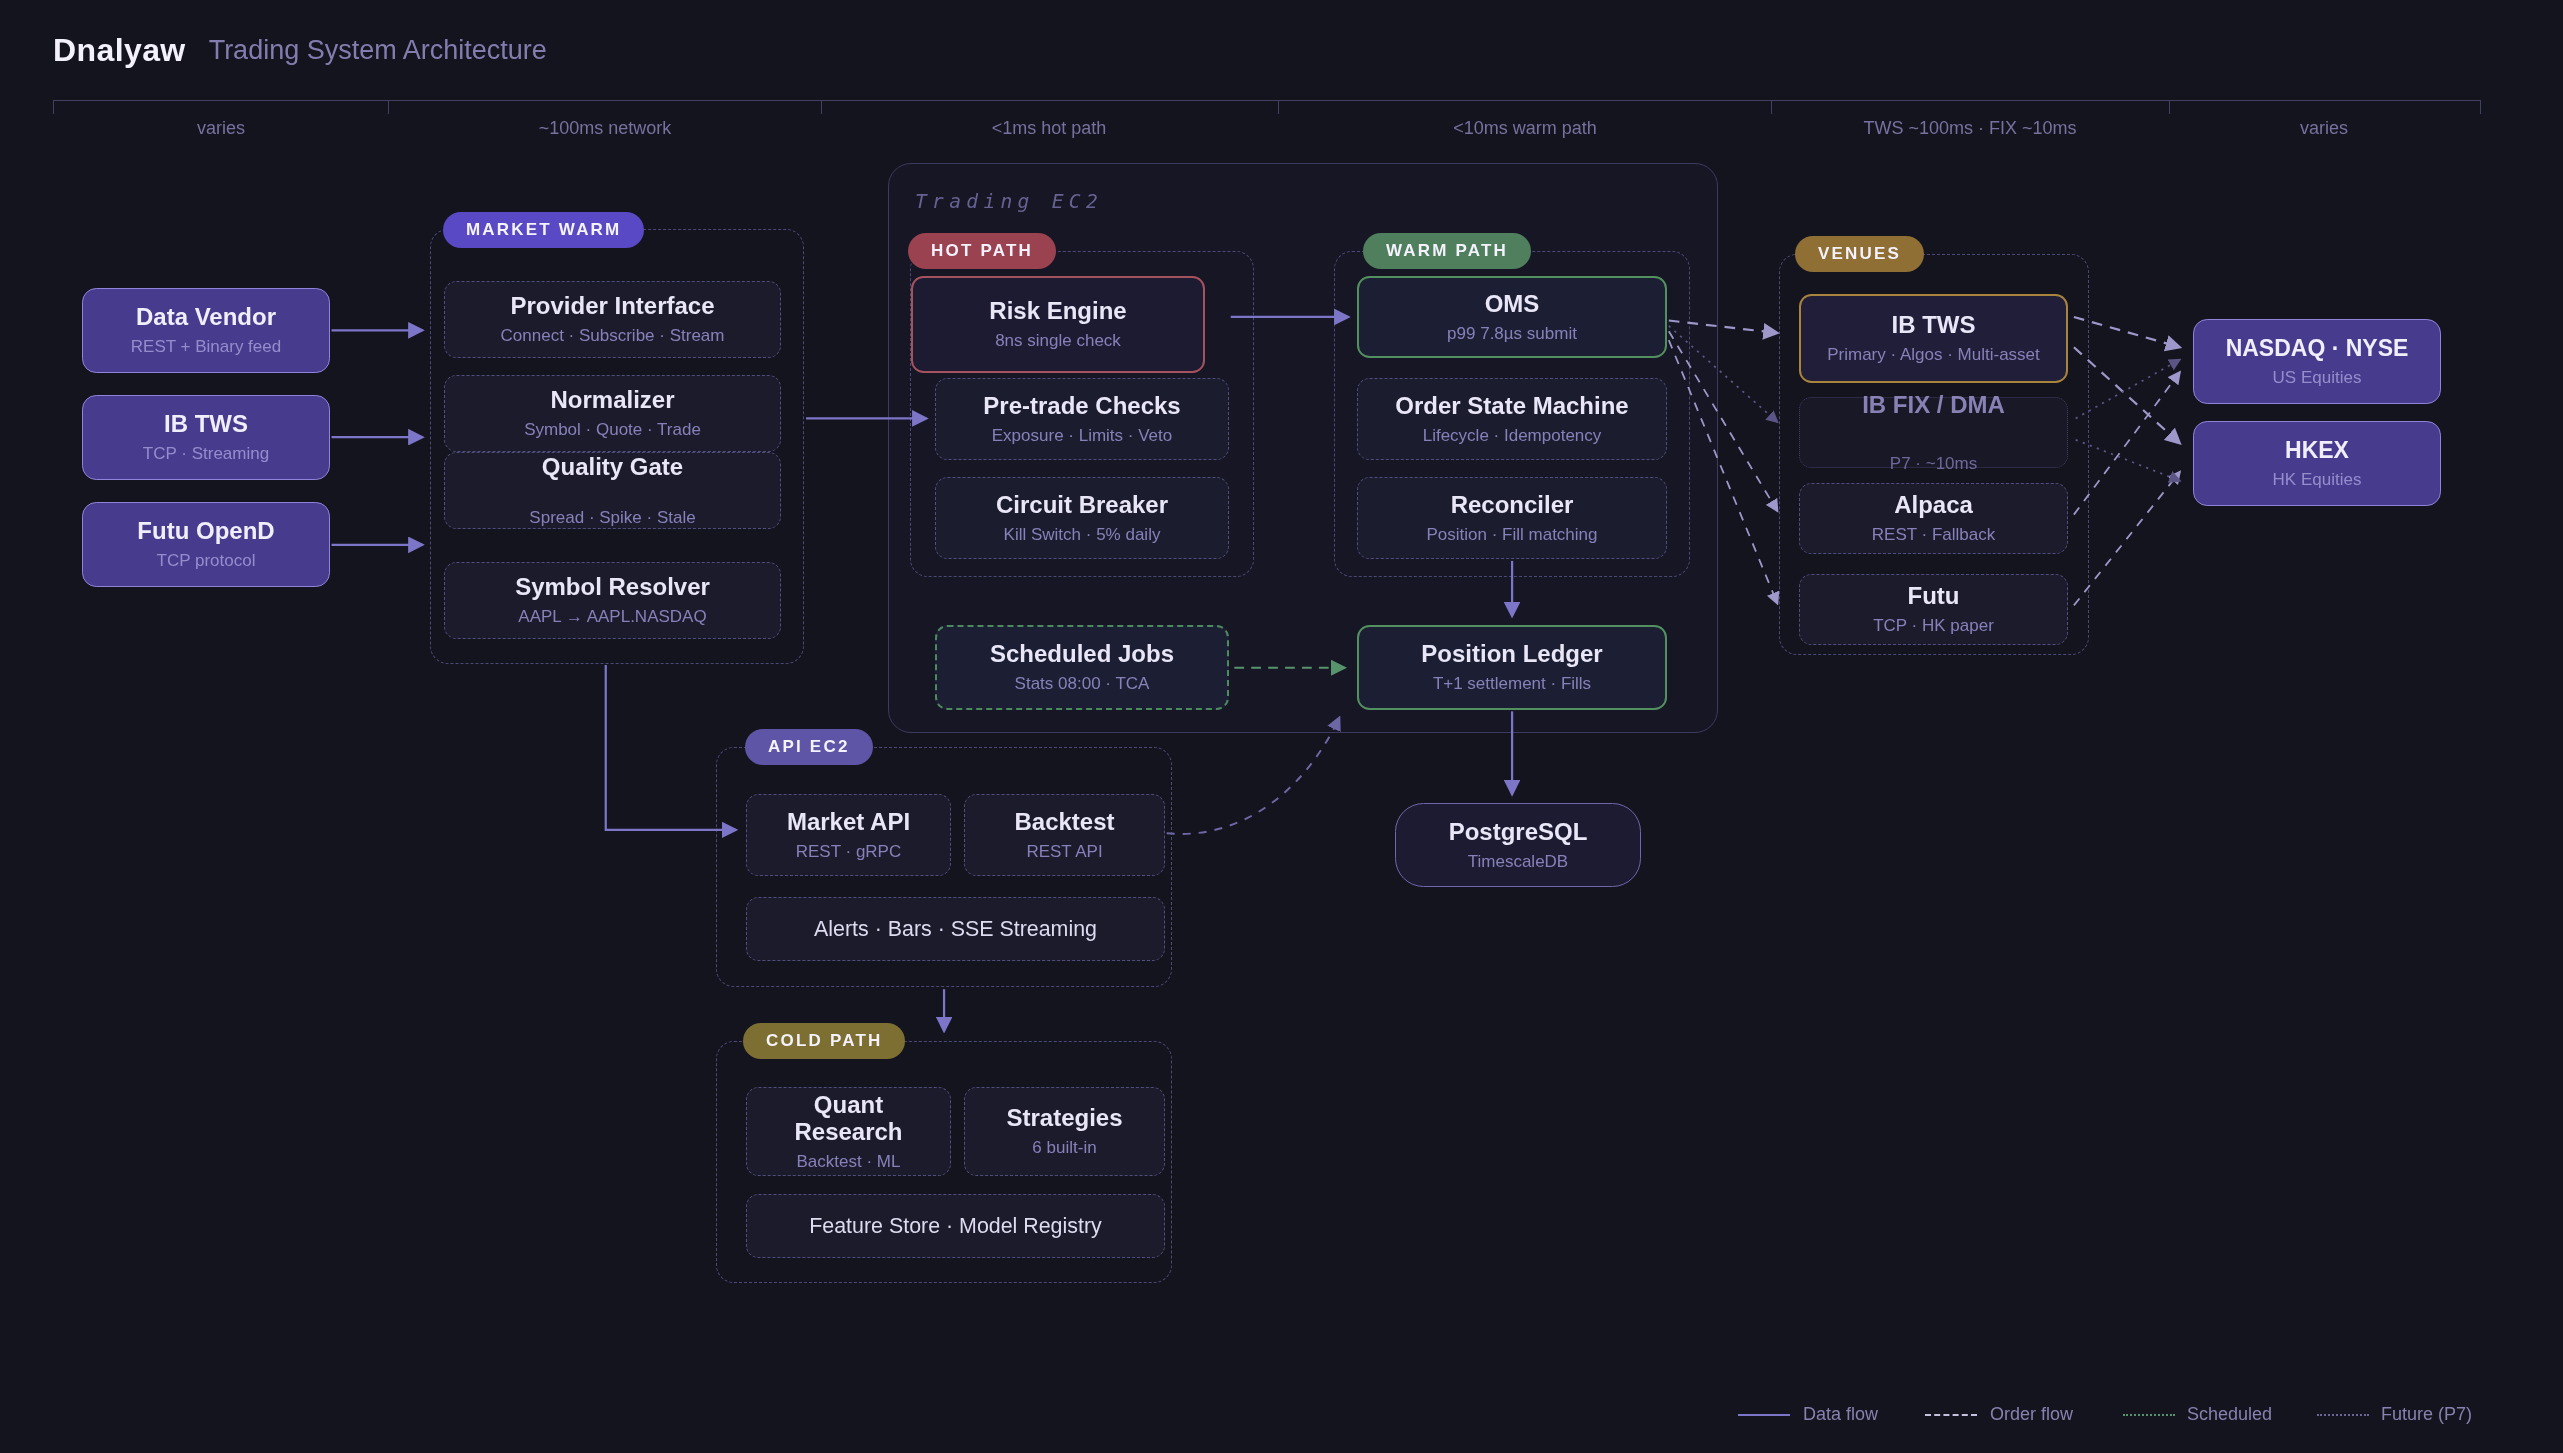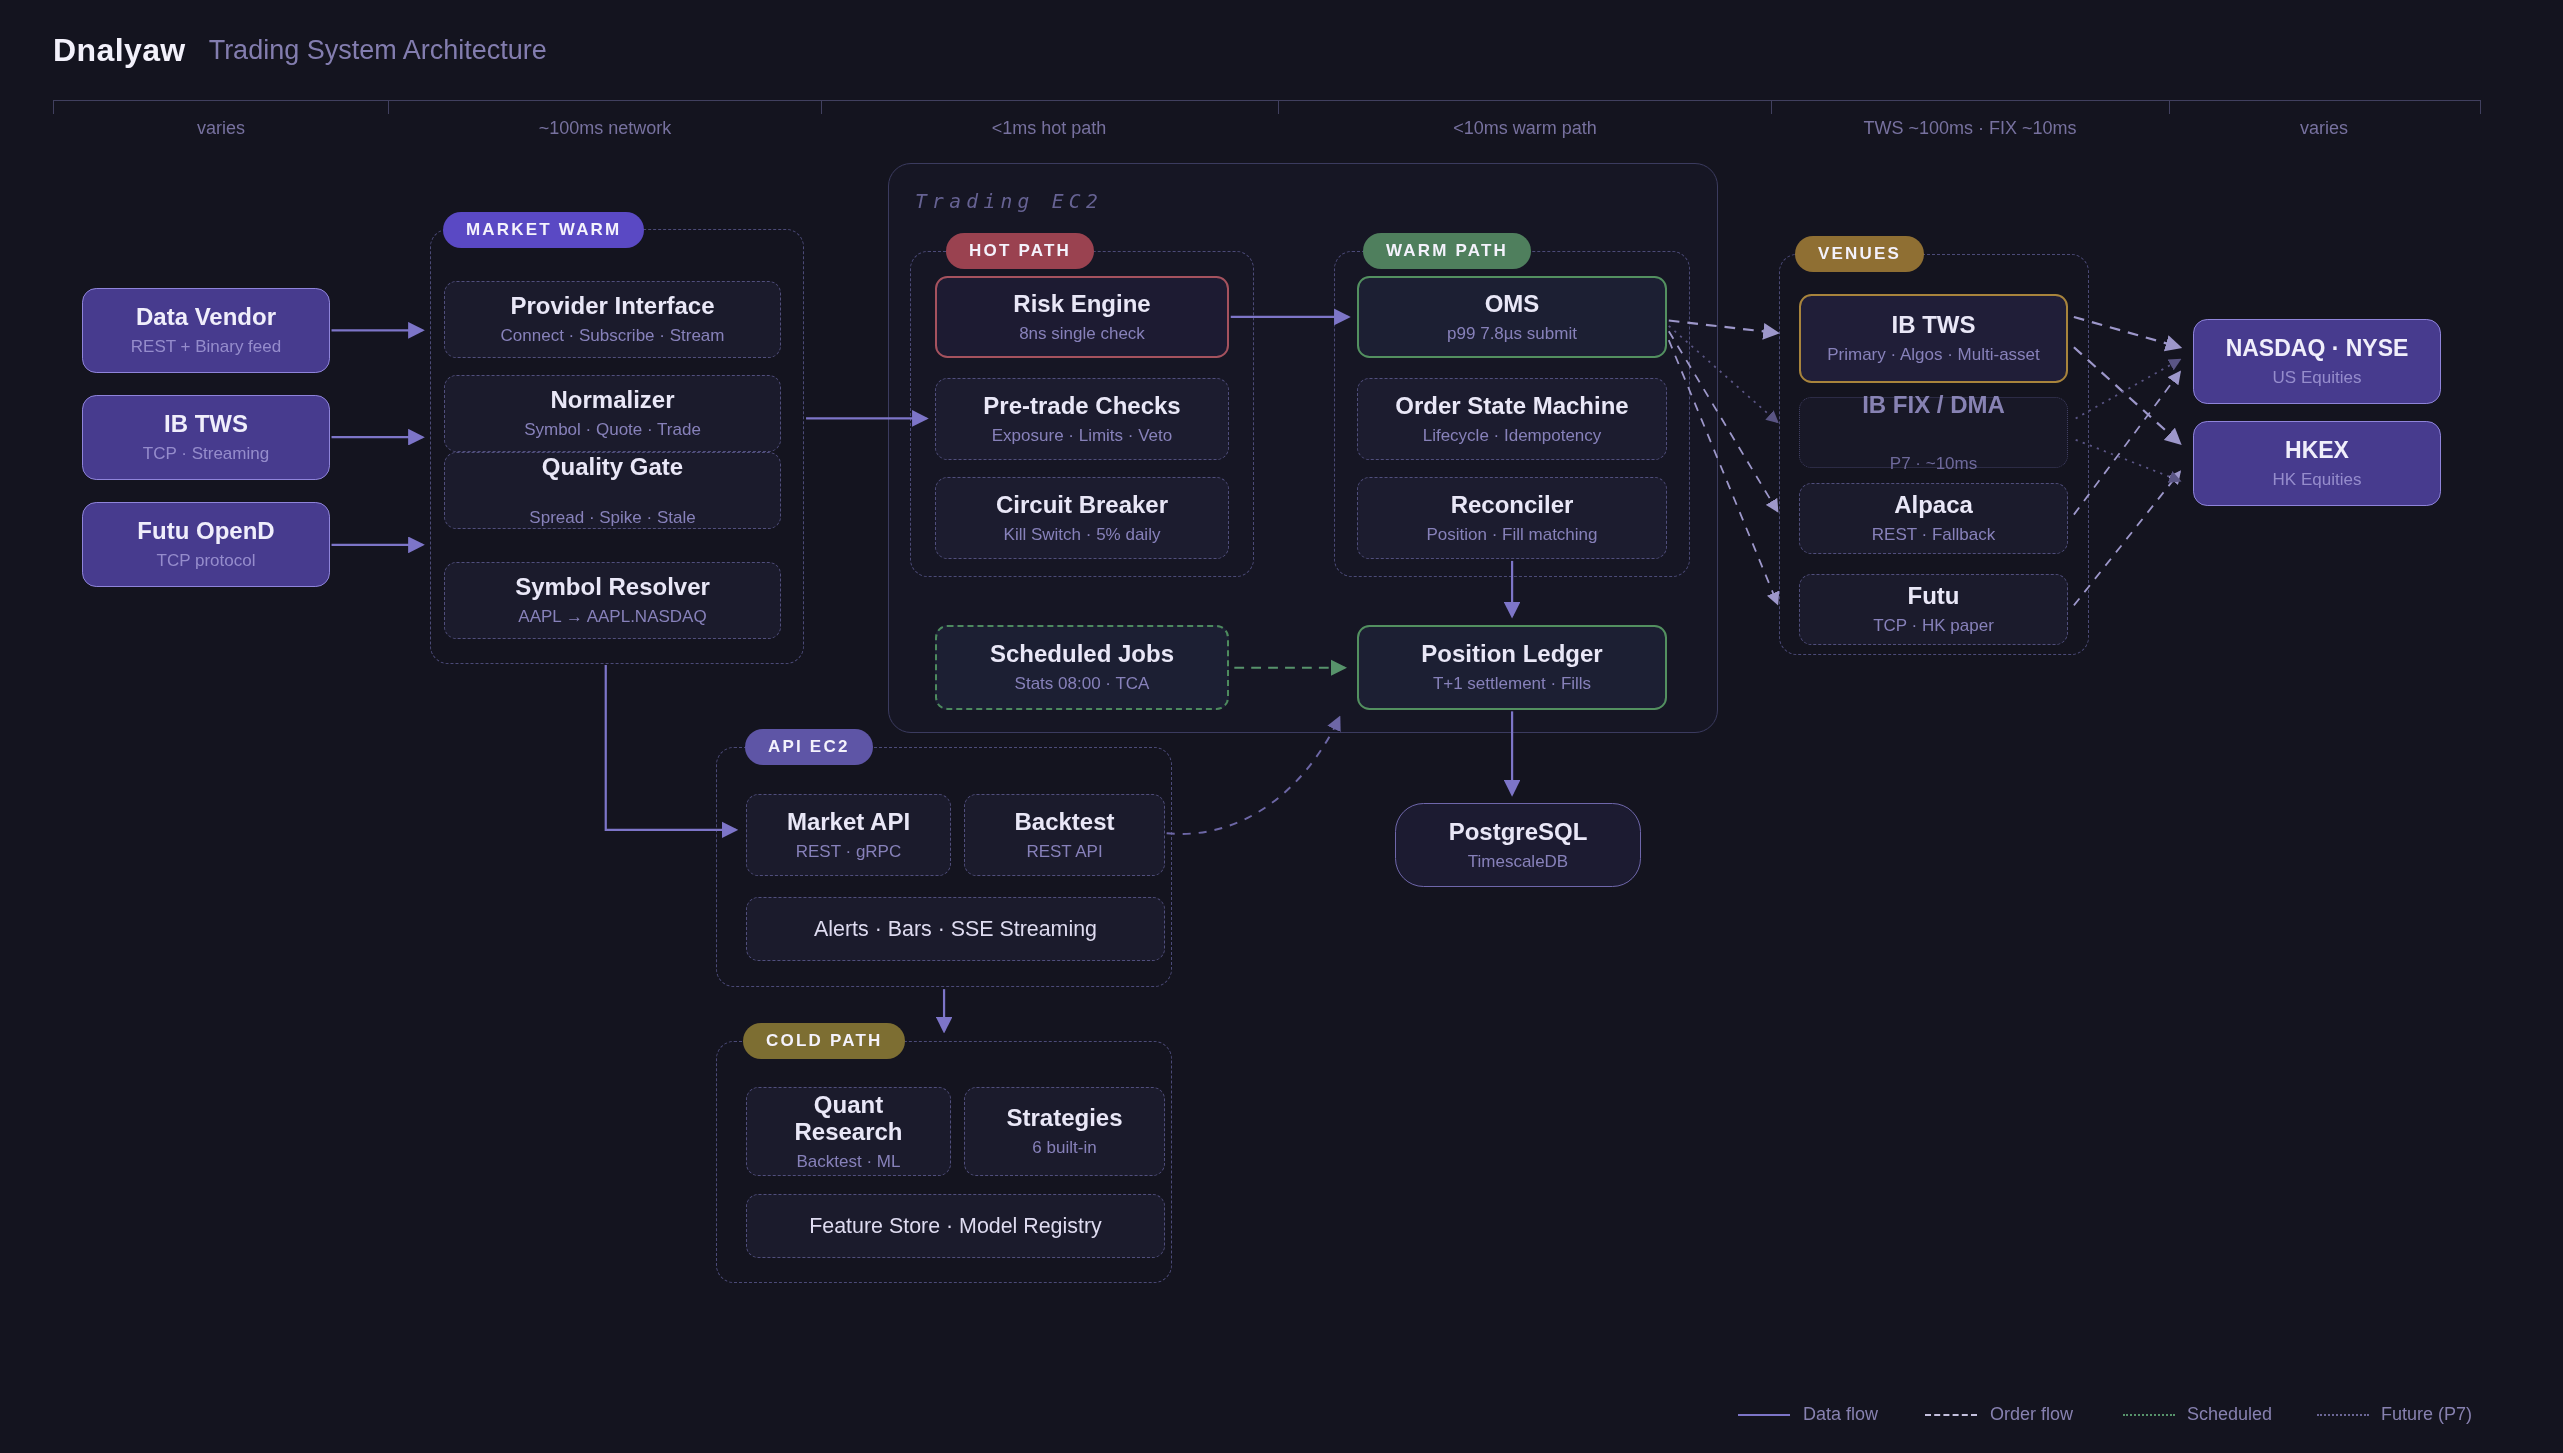--- a/index.html
+++ b/index.html
@@ -117,22 +117,22 @@
 </div>
 <div class="node" style="left:444px;top:562px;width:337px;height:77px;">
   <div class="t">Symbol Resolver</div>
   <div class="s">AAPL → AAPL.NASDAQ</div>
 </div>
 
 <div class="container" style="left:888px;top:163px;width:830px;height:570px;"></div>
 <div class="ec2-label" style="left:915px;top:190px;font-style:italic;">Trading EC2</div>
 
 <div class="group" style="left:910px;top:251px;width:344px;height:326px;"></div>
-<div class="pill pill-hot" style="left:946px;top:233px;">HOT PATH</div>
-<div class="node solid-red" style="left:935px;top:276px;width:294px;height:82px;">
+<div class="pill pill-hot" style="left:908px;top:233px;">HOT PATH</div>
+<div class="node solid-red" style="left:911px;top:276px;width:294px;height:97px;">
   <div class="t">Risk Engine</div>
   <div class="s">8ns single check</div>
 </div>
 <div class="node" style="left:935px;top:378px;width:294px;height:82px;">
   <div class="t">Pre-trade Checks</div>
   <div class="s">Exposure · Limits · Veto</div>
 </div>
 <div class="node" style="left:935px;top:477px;width:294px;height:82px;">
   <div class="t">Circuit Breaker</div>
   <div class="s">Kill Switch · 5% daily</div>

